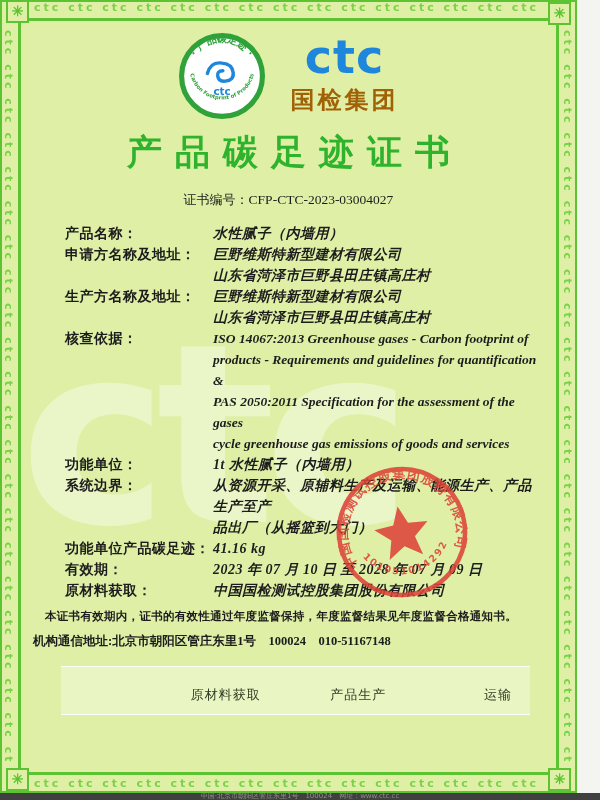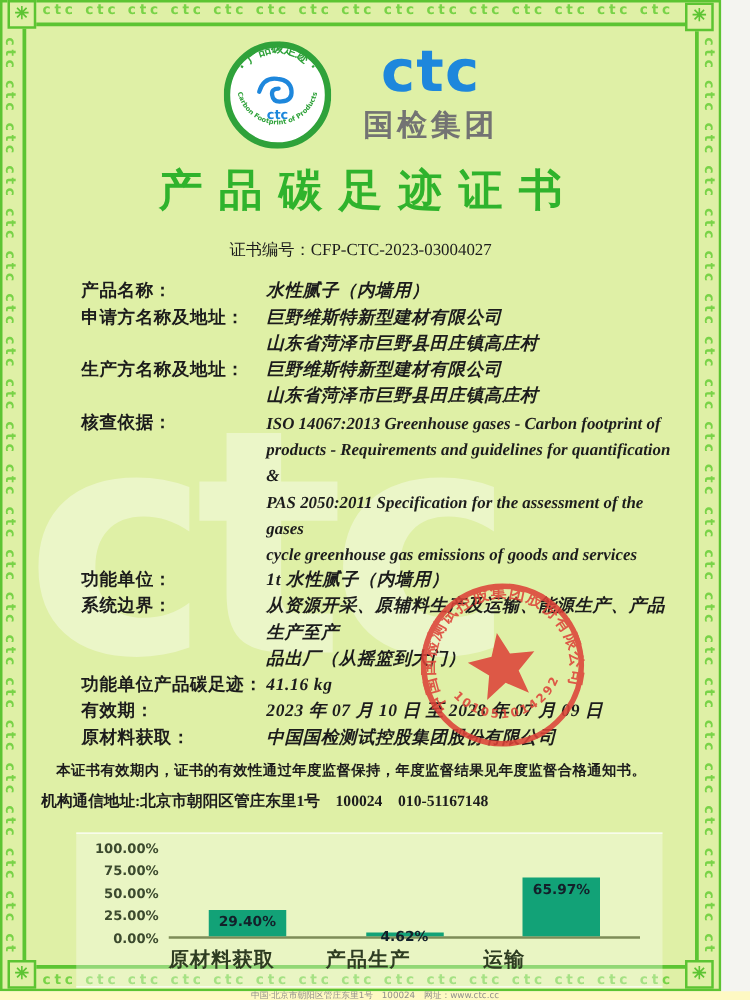--- a/index.html
+++ b/index.html
@@ -31,21 +31,21 @@
   .watermark{position:absolute;left:20px;top:290px;z-index:1;
              font-family:"DejaVu Sans",sans-serif;font-weight:bold;font-size:250px;
              color:rgba(255,255,255,0.38);letter-spacing:-12px;pointer-events:none;}
   .content{position:absolute;inset:21px;z-index:2;}
   
   .header{display:flex;justify-content:center;align-items:center;gap:26px;margin-top:12px;}
   .brand{text-align:center;}
   .brand .logo{font-family:"DejaVu Sans",sans-serif;font-weight:800;font-size:46px;
                line-height:.95;color:var(--brand-blue);letter-spacing:1px;}
   .brand .org{font-family:"DejaVu Sans",sans-serif;font-weight:bold;font-size:24px;
-              color:#737373;letter-spacing:3px;margin-top:4px;}
+              color:#a16207;letter-spacing:3px;margin-top:4px;}
   .title{margin-top:10px;text-align:center;color:var(--title-green);font-weight:bold;
          font-size:35px;letter-spacing:13px;text-indent:13px;}
   .certno{margin-top:15px;text-align:center;font-size:13px;font-weight:normal;}
   .certno .num{font-family:"Liberation Serif",serif;font-size:13.5px;}
   
   .fields{margin:14px 10px 0 44px;}
   .frow{display:flex;align-items:flex-start;}
   .flabel{width:148px;flex:none;font-weight:bold;font-size:14px;line-height:21px;letter-spacing:.5px;}
   .fvals{flex:1;font-weight:bold;font-size:14px;line-height:21px;letter-spacing:.5px;font-style:italic;}
   .fvals.en{font-size:13.5px;letter-spacing:0;}
@@ -59,27 +59,27 @@
         border-bottom:2px solid #7d8c58;}
   .ytick{position:absolute;right:100%;padding-right:8px;white-space:nowrap;
          font-family:"DejaVu Sans",sans-serif;font-size:10.5px;font-weight:bold;color:#3c4a2e;}
   .cols{position:absolute;inset:0;display:flex;}
   .col{flex:1;position:relative;}
   .bar{position:absolute;left:50%;transform:translateX(-50%);bottom:0;width:62px;
        background:var(--bar);}
   .blabel{position:absolute;left:50%;transform:translateX(-50%);white-space:nowrap;
           font-family:"DejaVu Sans",sans-serif;font-size:11px;font-weight:bold;color:#13202a;}
   .cats{display:flex;margin-left:66px;margin-top:7px;}
-  .cat{flex:1;text-align:left;font-size:16px;font-weight:bold;color:#2e3c22;letter-spacing:1px;}
+  .cat{flex:1;text-align:right;font-size:13px;font-weight:normal;color:#2e3c22;letter-spacing:1px;}
   
   .stamp{position:absolute;left:332px;top:462px;width:140px;height:140px;z-index:4;
          opacity:.87;transform:rotate(-10deg);}
   
   .edge-right{position:absolute;right:0;top:0;width:23px;height:800px;background:#f4f4f0;}
-  .scanfoot{position:absolute;left:0;bottom:0;width:600px;height:7px;background:#fef9c3;
+  .scanfoot{position:absolute;left:0;bottom:0;width:600px;height:7px;background:#404040;
             font-size:7px;line-height:7px;color:#8f8f8a;text-align:center;overflow:hidden;
             font-family:"DejaVu Sans",sans-serif;}
 </style>
 </head>
 <body>
 
 <div class="page">
   <div class="cert">
 
     <div class="outerline"></div>
@@ -182,41 +182,20 @@
             <div class="fvals">
               <div>中国国检测试控股集团股份有限公司</div>
             </div>
           </div>
         </div>
 
       <div class="note">本证书有效期内，证书的有效性通过年度监督保持，年度监督结果见年度监督合格通知书。</div>
       <div class="contact">机构通信地址:北京市朝阳区管庄东里1号　100024　010-51167148</div>
 
       <div class="chart" id="chart">
-        <div class="plot" id="plot">
-            <div class="ytick" style="top: -6px;">100.00%</div>
-            <div class="ytick" style="top: 12px;">75.00%</div>
-            <div class="ytick" style="top: 30px;">50.00%</div>
-            <div class="ytick" style="top: 48px;">25.00%</div>
-            <div class="ytick" style="top: 66px;">0.00%</div>
-            <div class="cols">
-              <div class="col">
-                <div class="bar" style="height: 21.168px; background: rgb(18, 162, 119);"></div>
-                <div class="blabel" style="bottom: 5.168px;">29.40%</div>
-              </div>
-              <div class="col">
-                <div class="bar" style="height: 3.3264px; background: rgb(18, 162, 119);"></div>
-                <div class="blabel" style="bottom: -7px;">4.62%</div>
-              </div>
-              <div class="col">
-                <div class="bar" style="height: 47.4984px; background: rgb(18, 162, 119);"></div>
-                <div class="blabel" style="bottom: 31.4984px;">65.97%</div>
-              </div>
-            </div>
-          </div>
         <div class="cats" id="cats">
             <div class="cat">原材料获取</div>
             <div class="cat">产品生产</div>
             <div class="cat">运输</div>
           </div>
       </div>
     </div>
 
     <svg class="stamp" viewBox="0 0 140 140">
       <circle cx="70" cy="70" r="63" fill="none" stroke="#dd4238" stroke-width="4.5"></circle>

